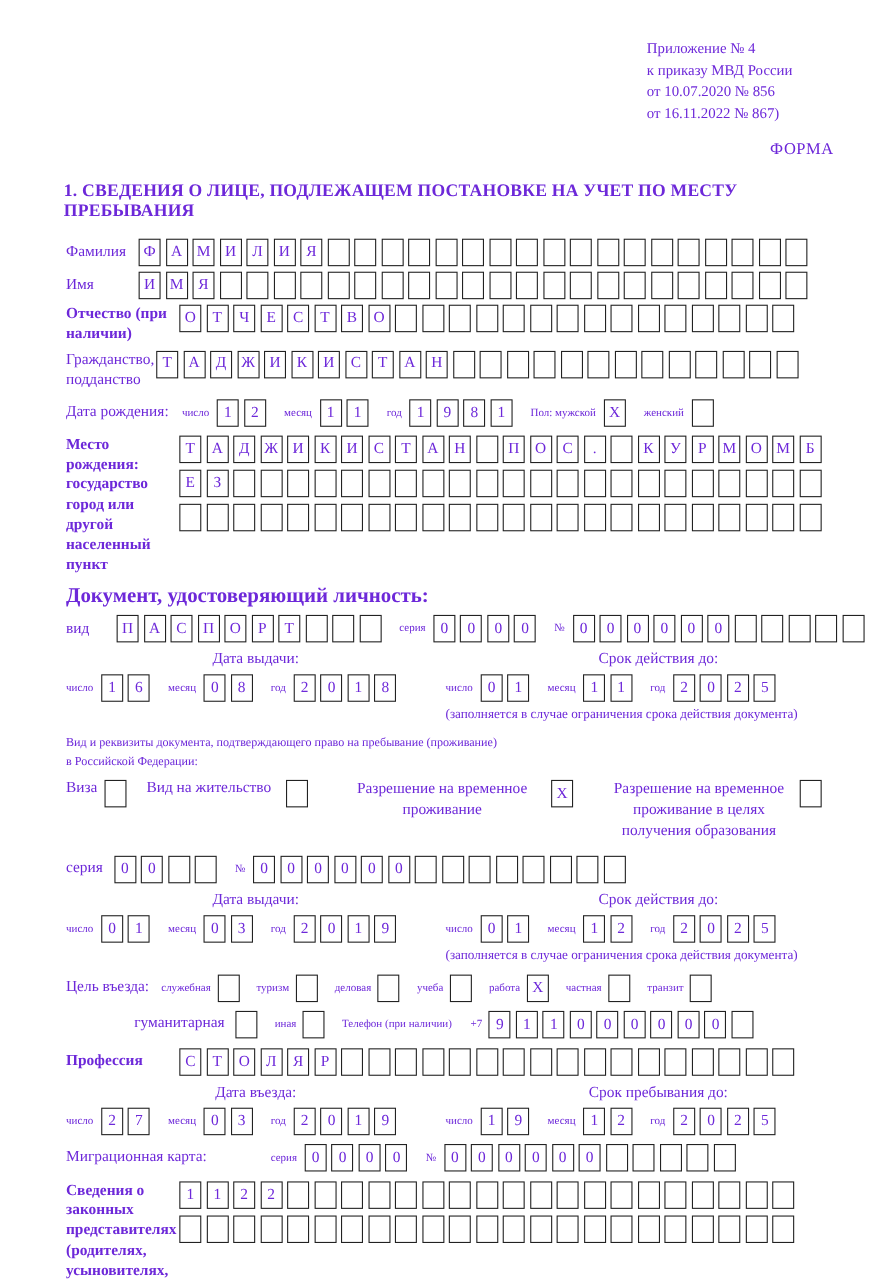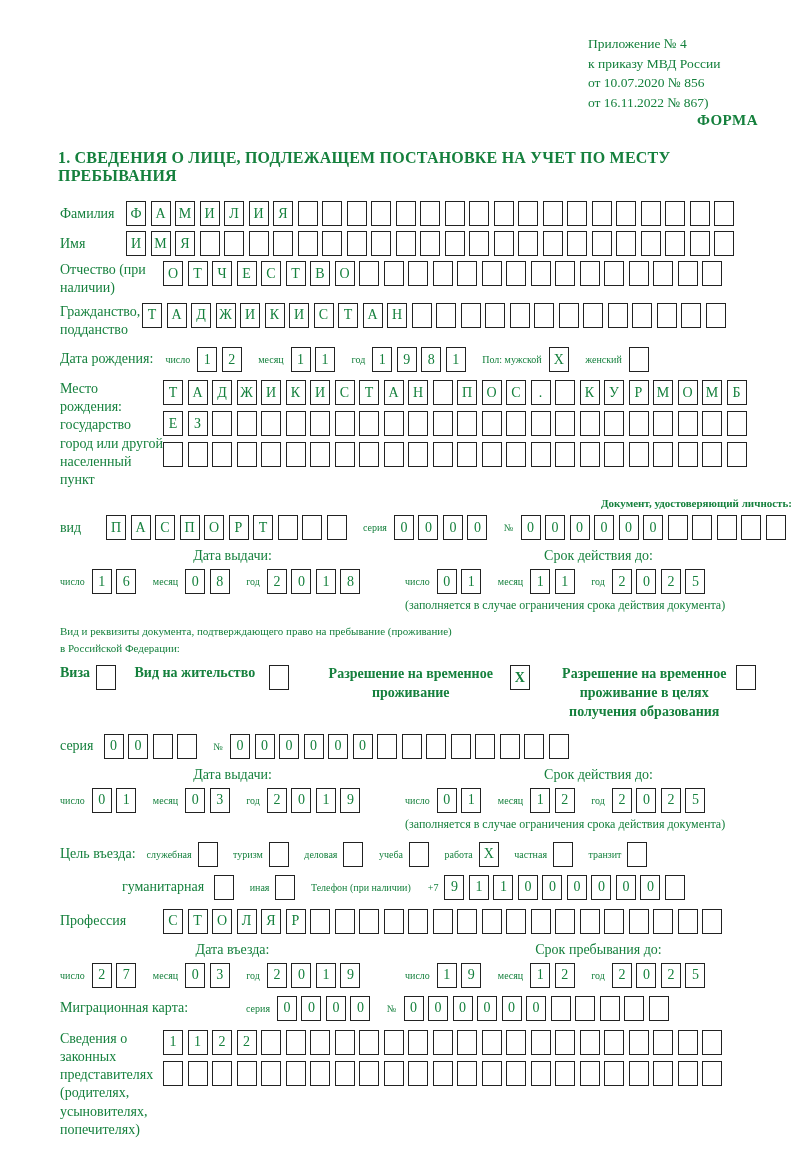--- a/index.html
+++ b/index.html
@@ -1,48 +1,48 @@
 <!DOCTYPE html>
 <html><head>
 <meta charset="utf-8">
 <style>
   html,body{margin:0;padding:0;background:#ffffff;}
   .page{
     width:800px;height:1163px;box-sizing:border-box;position:relative;
-    padding:34px 8px 4px 60px;background:#fff;color:#15803d;
+    padding:34px 8px 4px 60px;background:#fff;color:#6d28d9;
     font-family:"Liberation Serif","DejaVu Serif",serif;font-size:14px;
     overflow:hidden;
   }
   .appendix{width:190px;margin-left:auto;margin-right:14px;font-size:13.5px;line-height:1.45;}
-  .forma{font-weight:bold;text-align:right;padding-right:34px;margin-top:0;font-size:15px;letter-spacing:.5px;}
+  .forma{font-weight:normal;text-align:right;padding-right:34px;margin-top:16px;font-size:15px;letter-spacing:.5px;}
   .title{text-align:center;font-weight:bold;font-size:15.5px;line-height:1.4;margin-top:14px;}
   .blank{display:inline-block;width:58px;border-bottom:2px solid #3a3a3a;height:12px;margin-left:10px;}
   .sec{font-weight:bold;font-size:16px;margin:20px 0 16px -2px;letter-spacing:.2px;}
   .row{display:flex;align-items:center;margin-bottom:5px;}
   .row.top{align-items:flex-start;}
   .lbl{flex:none;font-size:14px;line-height:1.3;}
-  .w66{width:66px;} .w82{width:82px;} .w103{width:103px;} .w46{width:46px;}
+  .w66{width:66px;} .w82{width:82px;} .w103{width:103px;font-weight:bold;} .w46{width:46px;}
   .cells{display:flex;flex:none;}
   .cell{
     flex:none;width:20px;height:25px;box-sizing:border-box;border:1.5px solid #222;
     margin-right:4.5px;display:flex;align-items:center;justify-content:center;
     font-size:14px;line-height:1;background:#fff;
   }
   .dlbl{flex:none;margin:0 7px 0 12px;font-size:10px;}
   .dlbl.first{margin-left:0;}
   .stack{display:flex;flex-direction:column;gap:6px;}
-  .center-b{text-align:right;font-weight:bold;font-size:11px;margin:8px 0 6px 0;}
+  .center-b{text-align:left;font-weight:bold;font-size:19px;margin:8px 0 6px 0;}
   .twocol{display:flex;margin:8px 0 2px 0;}
   .col-l{width:345px;flex:none;}
   .col-r{flex:1;}
   .col-h{text-align:center;margin-bottom:5px;font-size:14px;}
   .dateline{display:flex;align-items:center;}
   .note{font-size:12px;margin-top:4px;white-space:nowrap;text-align:left;padding-right:4px;}
   .para{font-size:11px;margin:10px 0 2px 0;line-height:1.55;}
-  .opts{margin-top:8px;margin-bottom:2px;font-weight:bold;}
+  .opts{margin-top:8px;margin-bottom:2px;}
   .opt-lbl{flex:none;font-size:14px;}
   .opt-c{width:186px;text-align:center;line-height:1.35;}
   .opt-c2{width:172px;text-align:center;line-height:1.35;}
   .gap6{margin-left:6px;} .gap10{margin-left:10px;} .gap14{margin-left:14px;} .gap24{margin-left:24px;}
   .purpose .dlbl{margin:0 6px 0 11px;}
   .indent{margin-left:62px;}
   .mc-series{margin-left:58px;}
 </style>
 </head>
 <body>

